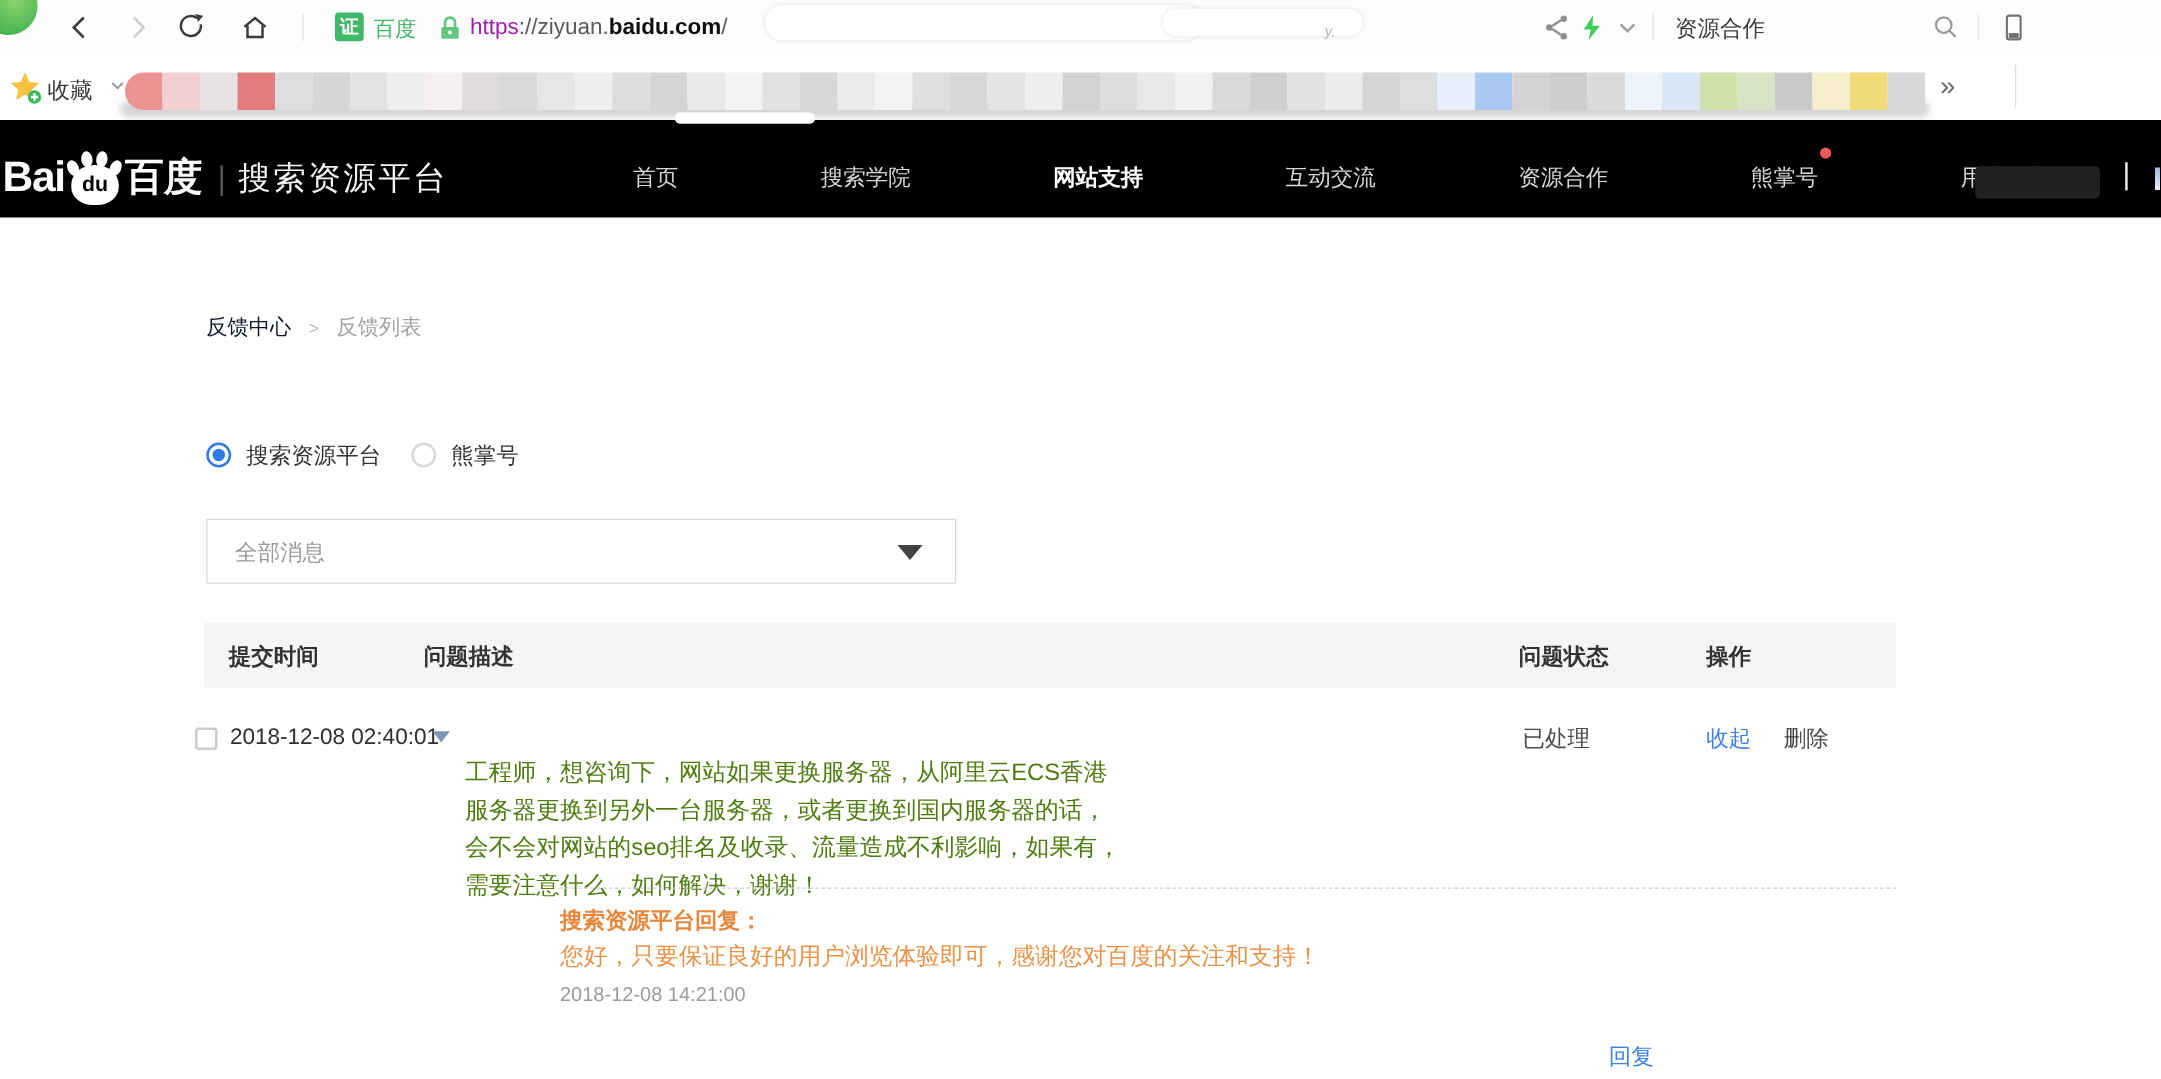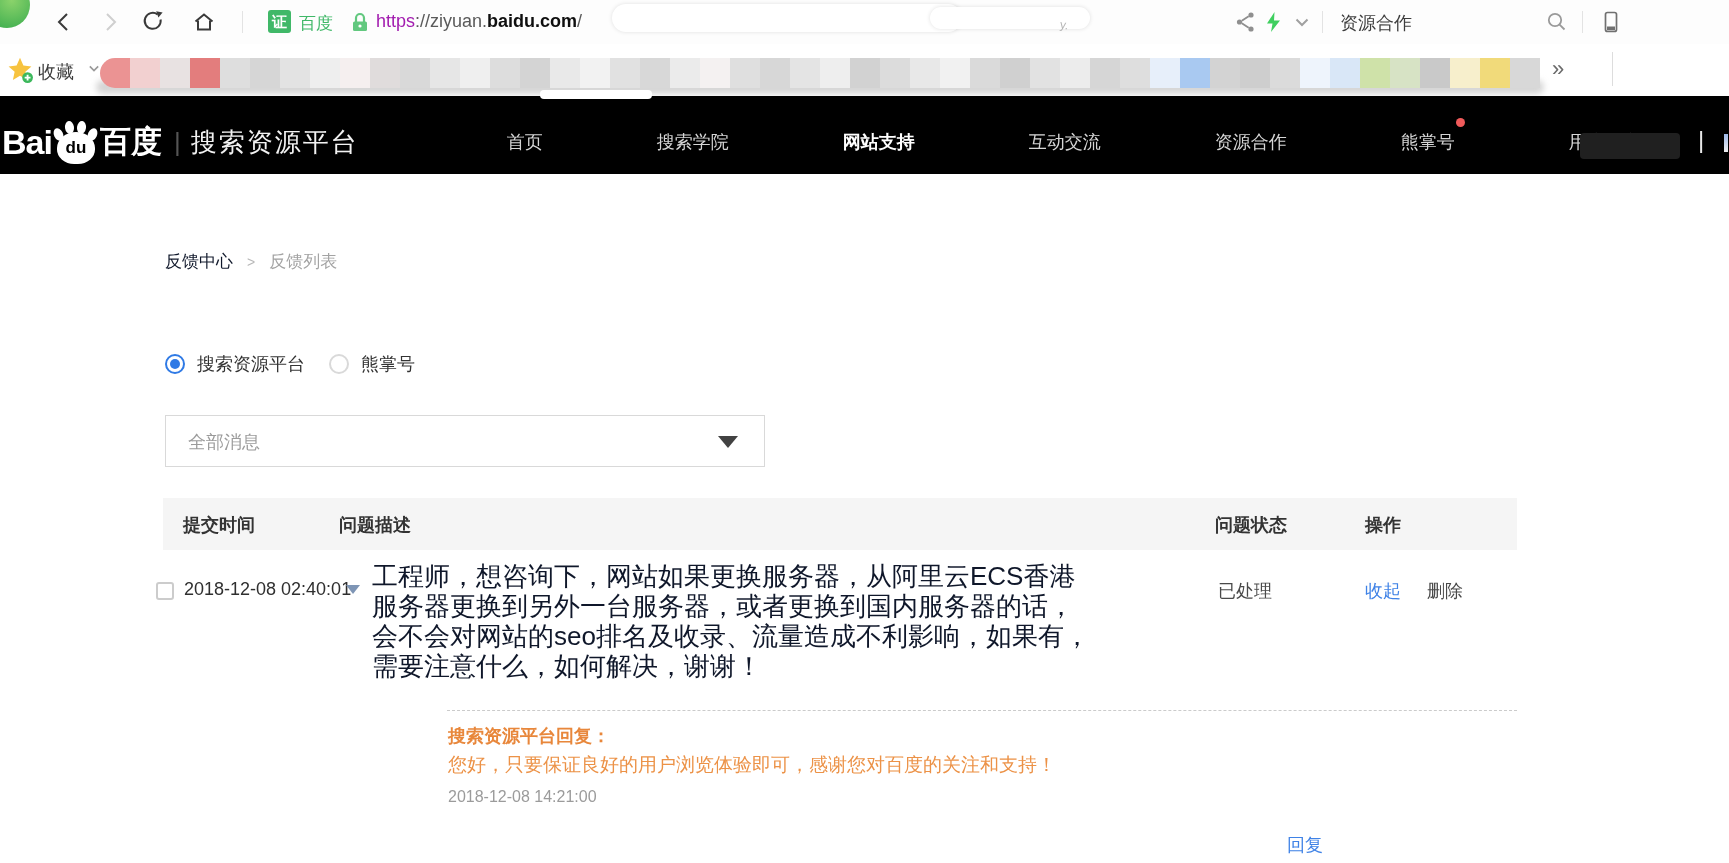--- a/index.html
+++ b/index.html
@@ -97,21 +97,21 @@
   .th-desc{left:176px;}
   .th-status{left:1052px;}
   .th-action{left:1202px;}
 
   .row-checkbox{position:absolute;left:156px;top:582px;width:18px;height:18px;box-sizing:border-box;
                 border:2px solid #ccc;border-radius:3px;background:#fff;cursor:pointer;}
   .row-time{position:absolute;left:184px;top:579px;font-size:18px;color:#2f2f2f;white-space:nowrap;}
   .row-marker{position:absolute;left:346px;top:585px;width:0;height:0;cursor:pointer;
               border-left:7px solid transparent;border-right:7px solid transparent;
               border-top:9px solid #7e95b5;}
-  .row-desc{position:absolute;left:372px;top:561px;font-size:26px;color:#0f172a;line-height:30px;white-space:nowrap;}
+  .row-desc{position:absolute;left:372px;top:604px;font-size:19px;color:#4d7c0f;line-height:30px;white-space:nowrap;}
   .row-status{position:absolute;left:1218px;top:579px;font-size:18px;color:#4a4a4a;}
   .row-actions{position:absolute;left:1365px;top:579px;display:flex;gap:26px;font-size:18px;}
   .action.link{color:#3f82e6;cursor:pointer;}
   .action.plain{color:#4a4a4a;cursor:pointer;}
 
   .dashed-sep{position:absolute;left:447px;top:710px;width:1070px;border-top:1px dashed #cbcbcb;}
   .reply-title{position:absolute;left:448px;top:724px;font-size:18px;font-weight:700;color:#e8873b;}
   .reply-body{position:absolute;left:448px;top:752px;font-size:19px;color:#ec9247;white-space:nowrap;}
   .reply-time{position:absolute;left:448px;top:788px;font-size:16px;color:#9b9b9b;}
   .reply-link{position:absolute;left:1287px;top:833px;font-size:18px;color:#3f82e6;cursor:pointer;}

